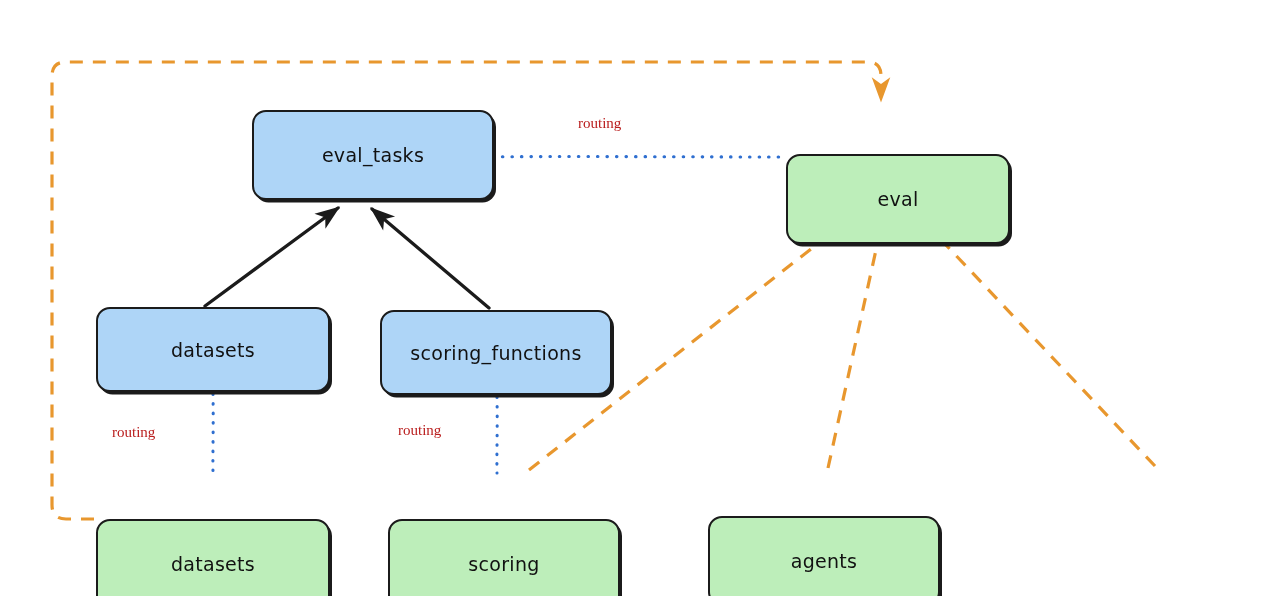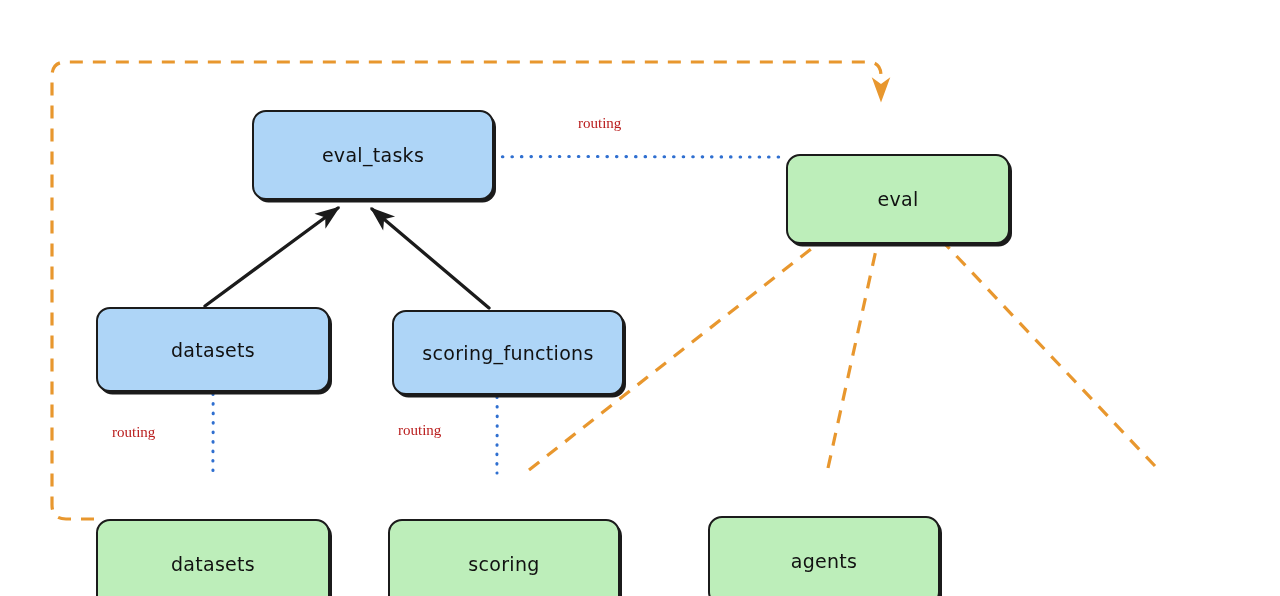--- a/index.html
+++ b/index.html
@@ -53,21 +53,21 @@
   </div>
 
   <div class="node green" style="left:786px;top:110px;width:224px;height:90px;">
     <span>eval</span>
   </div>
 
   <div class="node blue" style="left:96px;top:307px;width:234px;height:85px;">
     <span>datasets</span>
   </div>
 
-  <div class="node blue" style="left:380px;top:310px;width:232px;height:85px;margin-left:12px;">
+  <div class="node blue" style="left:380px;top:310px;width:232px;height:85px;">
     <span>scoring_functions</span>
   </div>
 
   <div class="node green" style="left:96px;top:475px;width:234px;height:90px;">
     <span>datasets</span>
   </div>
 
   <div class="node green" style="left:388px;top:475px;width:232px;height:90px;justify-content:center;">
     <span>scoring</span>
   </div>

